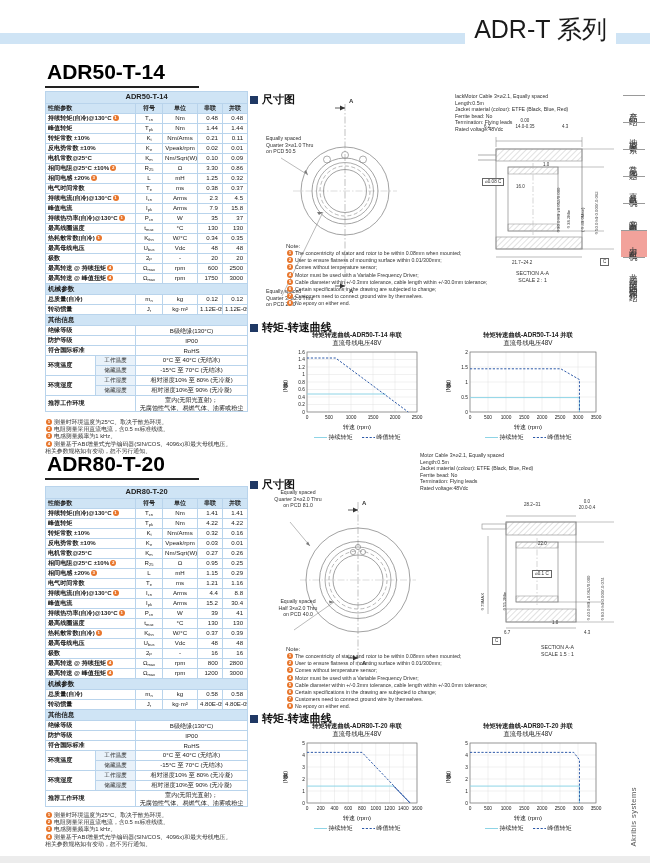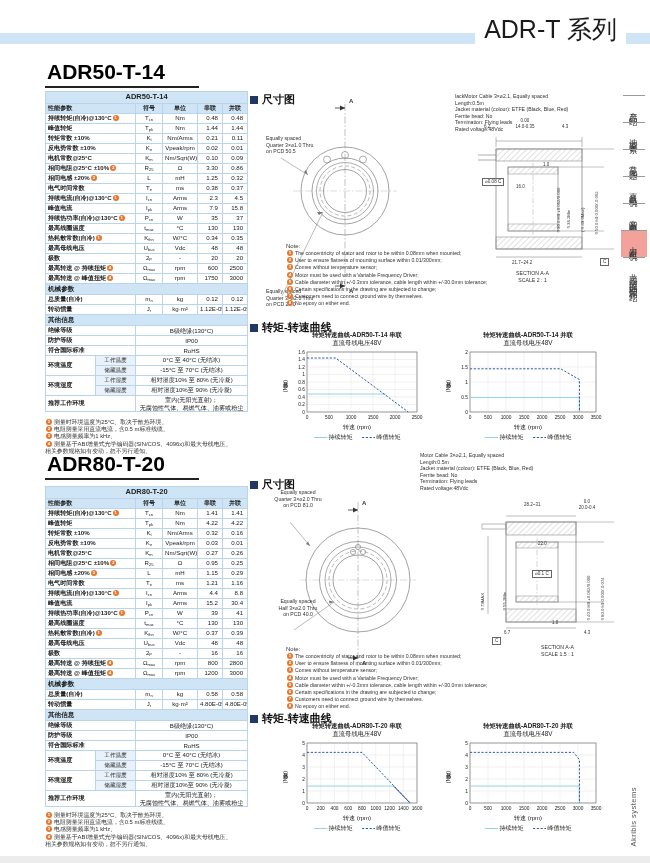--- a/index.html
+++ b/index.html
@@ -1,19 +1,19 @@
 <!DOCTYPE html>
 <html><head>
 <meta charset="utf-8">
 <style>
   html,body{margin:0;padding:0;background:#fff;font-family:"Liberation Sans","DejaVu Sans",sans-serif;}
   #page{position:relative;width:650px;height:863px;background:#fff;overflow:hidden;}
   
   .band{position:absolute;left:0;top:33px;width:650px;height:11px;background:#cfe4f5;}
-  .page-title{position:absolute;top:13px;right:24px;background:#fff;padding:0 9px;font-size:25px;color:#1a1a1a;white-space:nowrap;}
+  .page-title{position:absolute;top:13px;right:34px;background:#fff;padding:0 9px;font-size:25px;color:#1a1a1a;white-space:nowrap;}
   
   .footerbar{position:absolute;left:0;bottom:0;width:650px;height:7px;background:#ececec;}
   
   .sidebar{position:absolute;top:95px;right:0;width:33px;display:flex;flex-direction:column;}
   .sb-item{width:22px;margin:0 auto;border-top:1px solid #9a9a9a;display:flex;justify-content:center;padding:9px 0;cursor:pointer;}
   .sb-item span{writing-mode:vertical-rl;font-size:8.5px;letter-spacing:2px;color:#3a3a3a;line-height:1;}
   .sb-item.active{background:#f2a29b;width:26px;}
   .sb-brand{position:absolute;bottom:16px;right:12px;writing-mode:vertical-rl;transform:rotate(180deg);font-size:7.5px;color:#555;letter-spacing:.5px;}
   
   .model-title{position:absolute;left:45px;font-size:21px;font-weight:bold;color:#000;border-bottom:2.5px solid #222;padding:0 34px 2px 2px;white-space:nowrap;}

